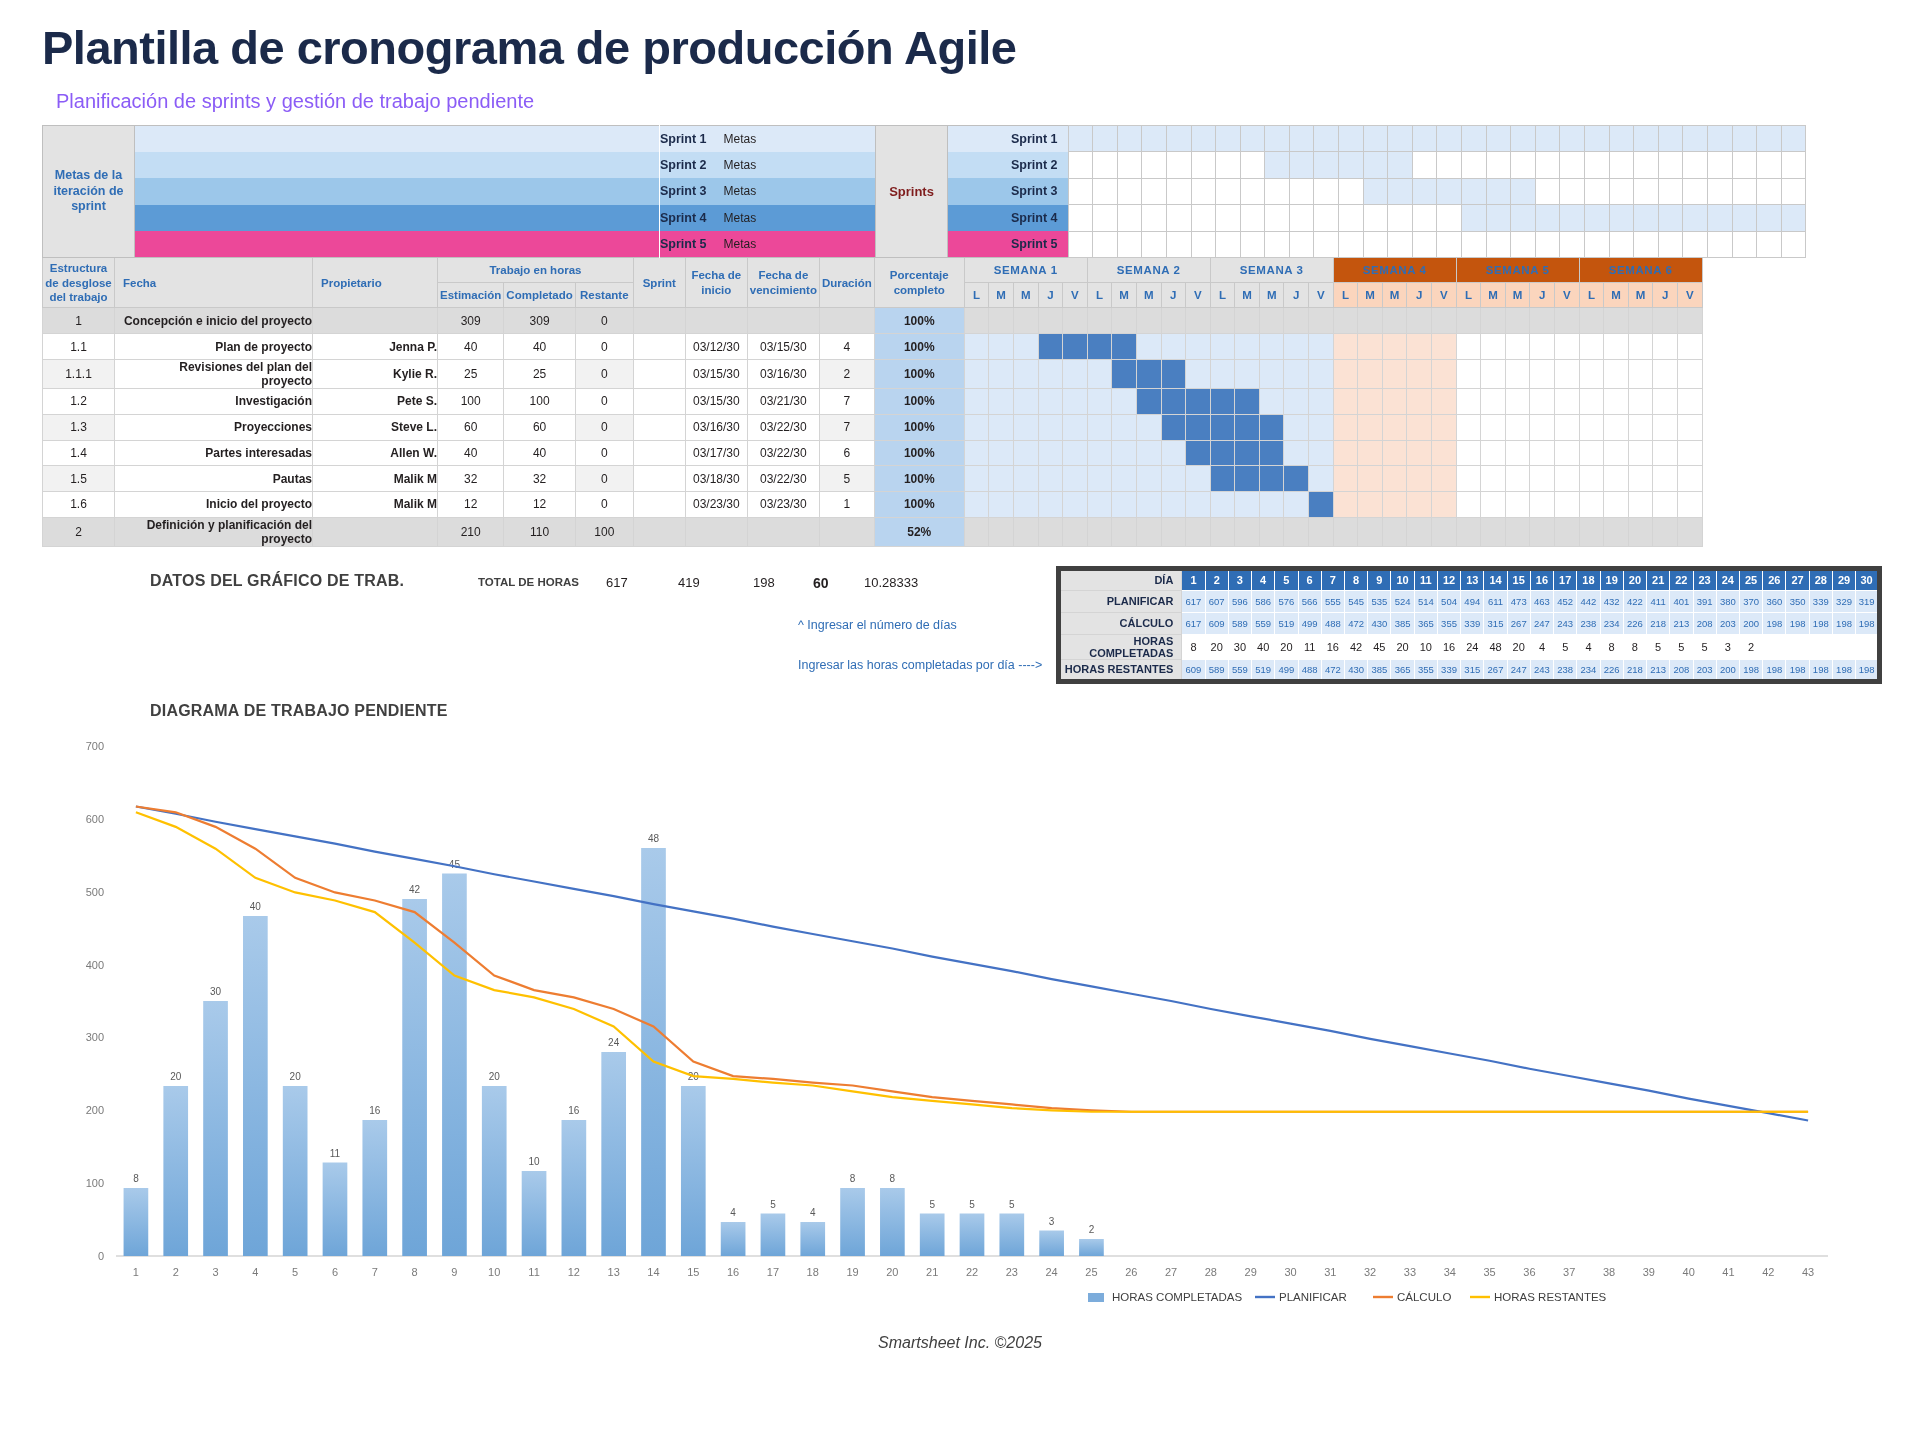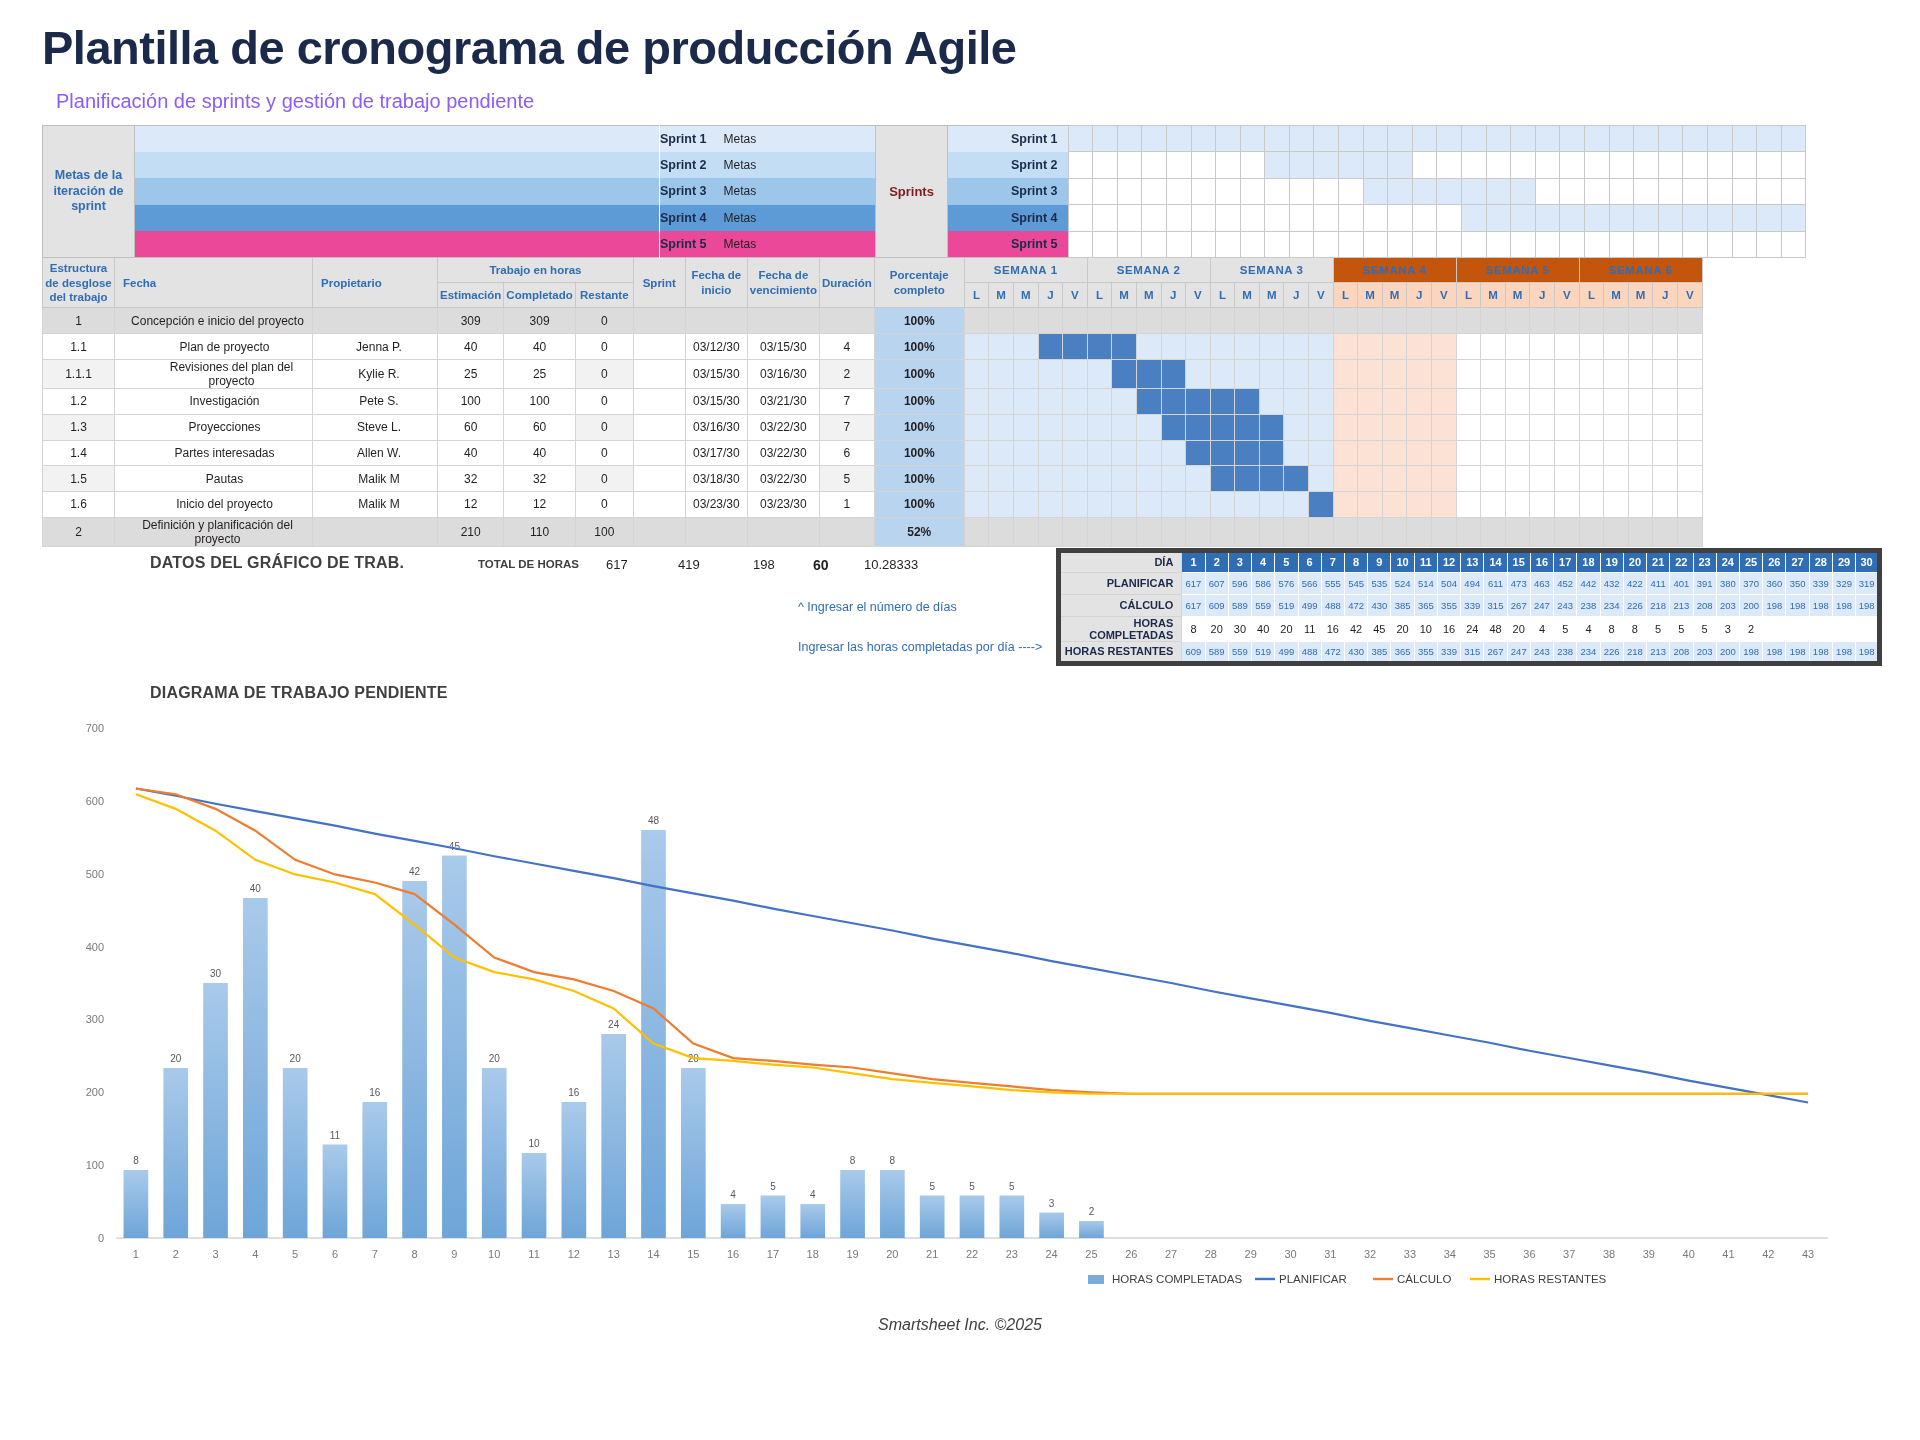--- a/index.html
+++ b/index.html
@@ -64,21 +64,21 @@
   .main-tbl { border:1px solid #bfbfbf; margin-left:4px; margin-top:-1px; }
   .main-tbl th {
     background:#e3e3e3; color:#2f6db5; font-weight:bold; font-size:11.5px;
     border:1px solid #c9c9c9; line-height:1.25; text-align:center; padding:3px 2px;
   }
   .main-tbl th.lft { text-align:left; padding-left:8px; }
   .main-tbl td {
     border:1px solid #d4d4d4; font-size:12px; height:25.8px;
     color:#231f20; text-align:center; background:#ffffff;
   }
-  .main-tbl td.lft { text-align:center; padding-left:8px; }
+  .main-tbl td.lft { text-align:right; padding-left:8px;font-weight:bold; }
   .main-tbl tr.grp td { background:#dcdcdc; }
   .main-tbl tr.alt td.zebra { background:#f2f2f2; }
   td.pct { background:#b9d4ef; font-weight:bold; font-size:12px; }
   tr.grp td.pct { background:#b9d4ef; }
   td.wbs { width:72px; }
   td.task { width:198px; }
   td.owner { width:125px; }
   td.hrs { width:58px; }
   td.spr { width:52px; }
   td.dt { width:62px; }
@@ -97,21 +97,21 @@
     text-align:center; border:1px solid #c9c9c9; width:24.6px;
   }
   .dy-head.orange { background:#fbd5bd; }
   .cell { width:24.6px; border:1px solid #d4d4d4; background:#ffffff; }
   .cell.pale { background:#dce9f8; }
   .cell.peach { background:#fbe2d4; }
   .cell.bar  { background:#4a7fc1; }
   .cell.grey { background:#dcdcdc; }
 
   
-  .midrow { position:relative; margin-top:1px; height:120px; }
+  .midrow { position:relative; margin-top:19px; height:120px; }
   .bd-title {
     position:absolute; left:112px; top:6px;
     font-size:16px; font-weight:bold; color:#404040; letter-spacing:0.2px;
   }
   .bd-totlabel { position:absolute; left:440px; top:10px; font-size:11.5px; font-weight:bold; color:#404040; }
   .bd-tot { position:absolute; top:9px; font-size:13px; color:#231f20; }
   .bd-big { position:absolute; top:9px; font-size:14px; font-weight:bold; color:#231f20; }
   .hint1 { position:absolute; left:760px; top:52px; font-size:12.5px; color:#2f6db5; }
   .hint2 { position:absolute; left:760px; top:92px; font-size:12.5px; color:#2f6db5; }
 

